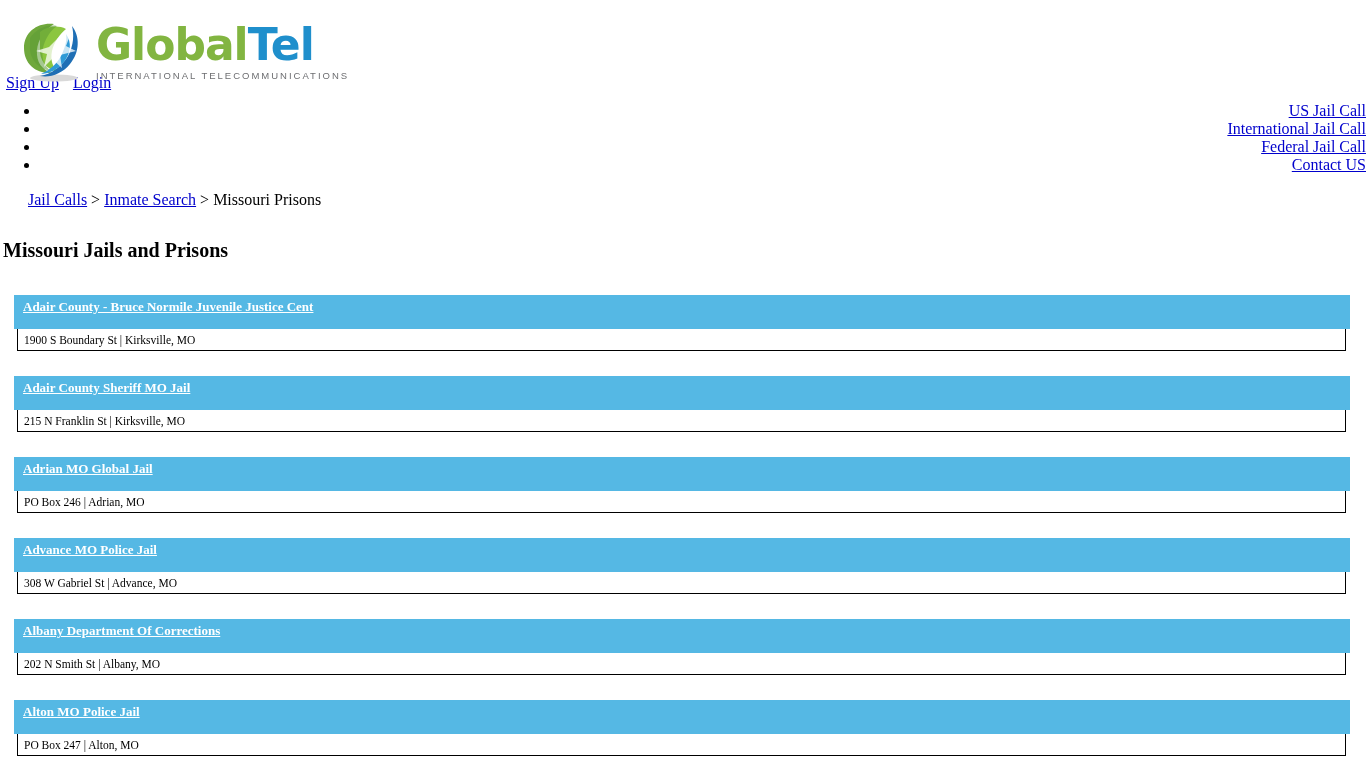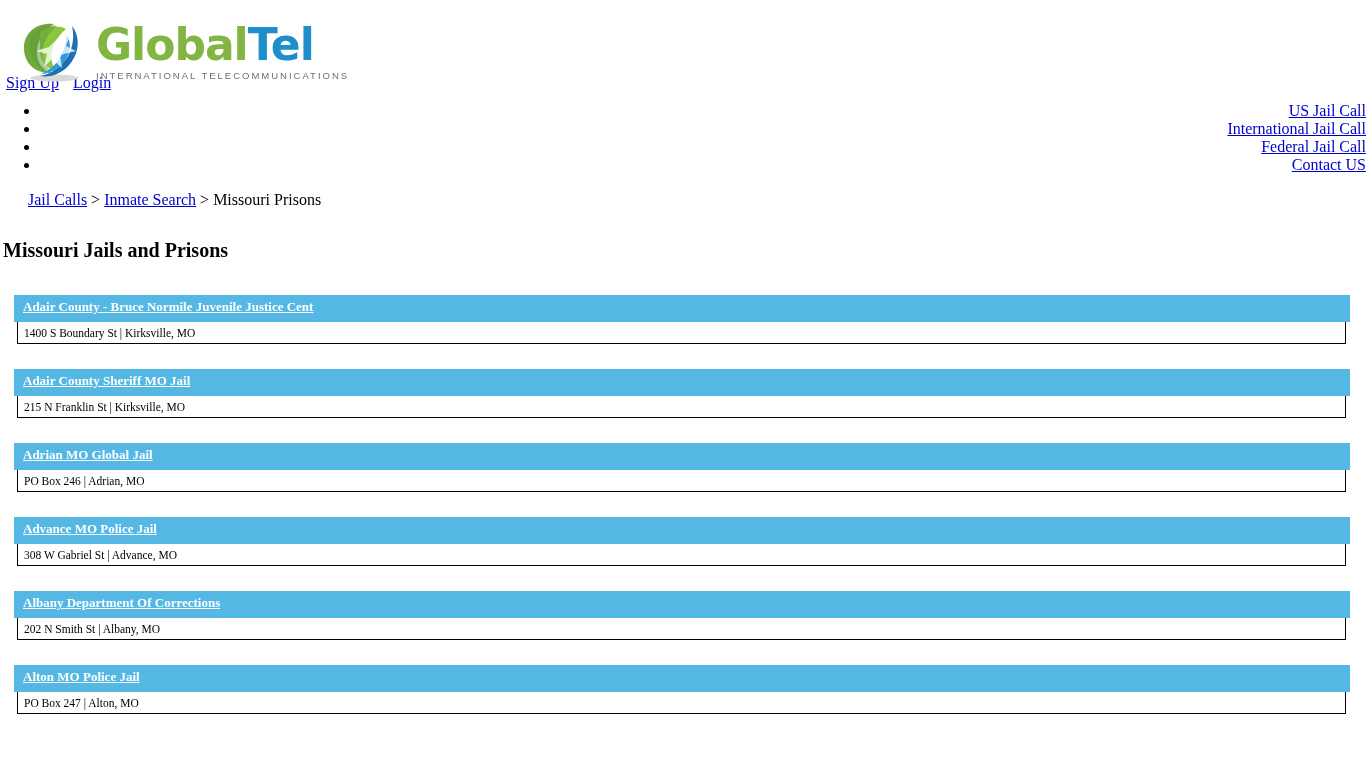--- a/index.html
+++ b/index.html
@@ -108,21 +108,21 @@
   
   .facility-list {
     margin-top: 26px;
     padding: 0;
   }
   .facility {
     margin-bottom: 25px;
   }
   .facility-header {
     background: #55b8e4;
-    height: 27px;
+    height: 34px;
     margin-left: 14px;
     margin-right: 16px;
     padding: 2px 0 0 9px;
     box-sizing: border-box;
   }
   .facility-header a {
     color: #ffffff;
     text-decoration: underline;
     font-weight: bold;
     font-size: 13px;
@@ -187,21 +187,21 @@
 </div>
 
 <h1 class="page-title">Missouri Jails and Prisons</h1>
 
 <div class="facility-list">
 
   <div class="facility">
     <div class="facility-header">
       <a href="#">Adair County - Bruce Normile Juvenile Justice Cent</a>
     </div>
-    <div class="facility-address">1400 S Boundary St | Kirksville, MO</div>
+    <div class="facility-address">1900 S Boundary St | Kirksville, MO</div>
   </div>
 
   <div class="facility">
     <div class="facility-header">
       <a href="#">Adair County Sheriff MO Jail</a>
     </div>
     <div class="facility-address">215 N Franklin St | Kirksville, MO</div>
   </div>
 
   <div class="facility">

